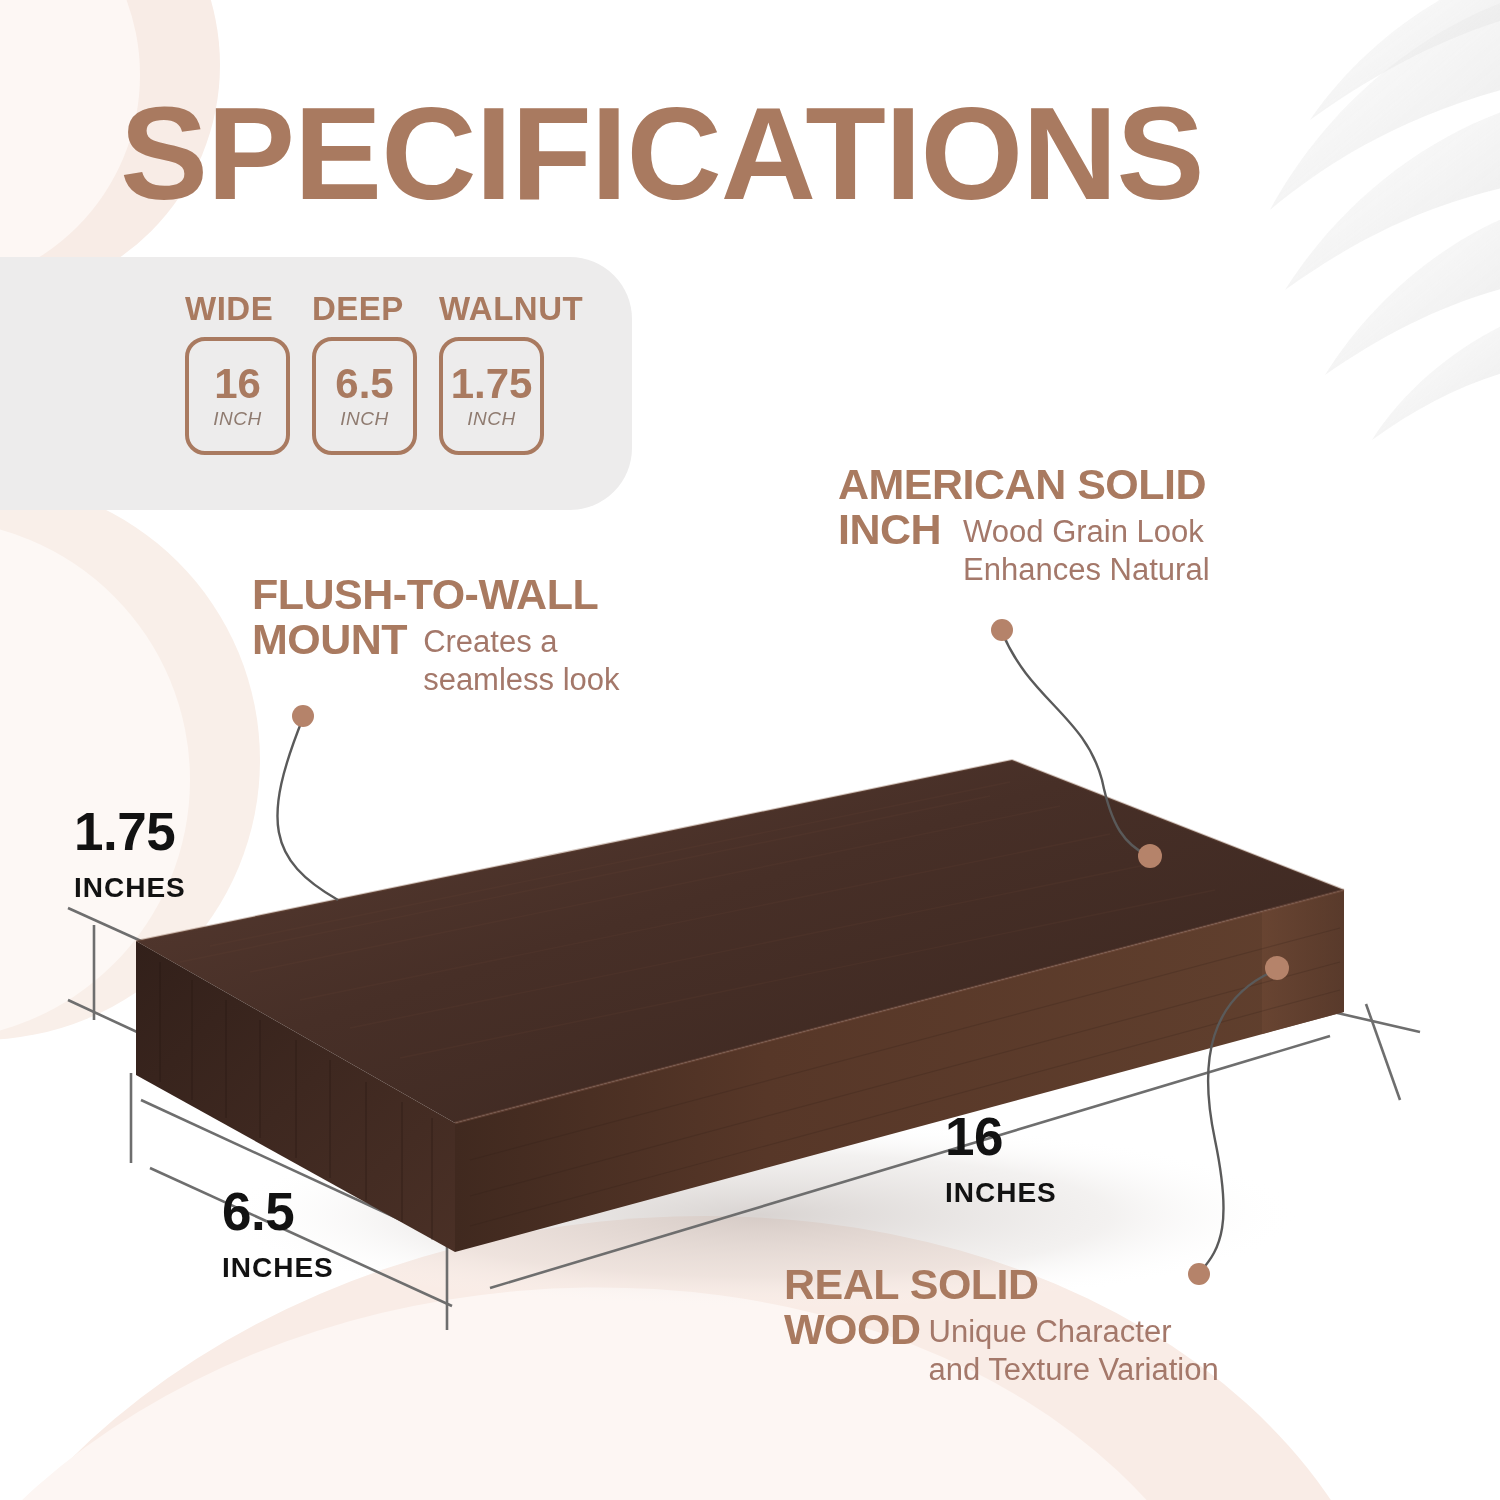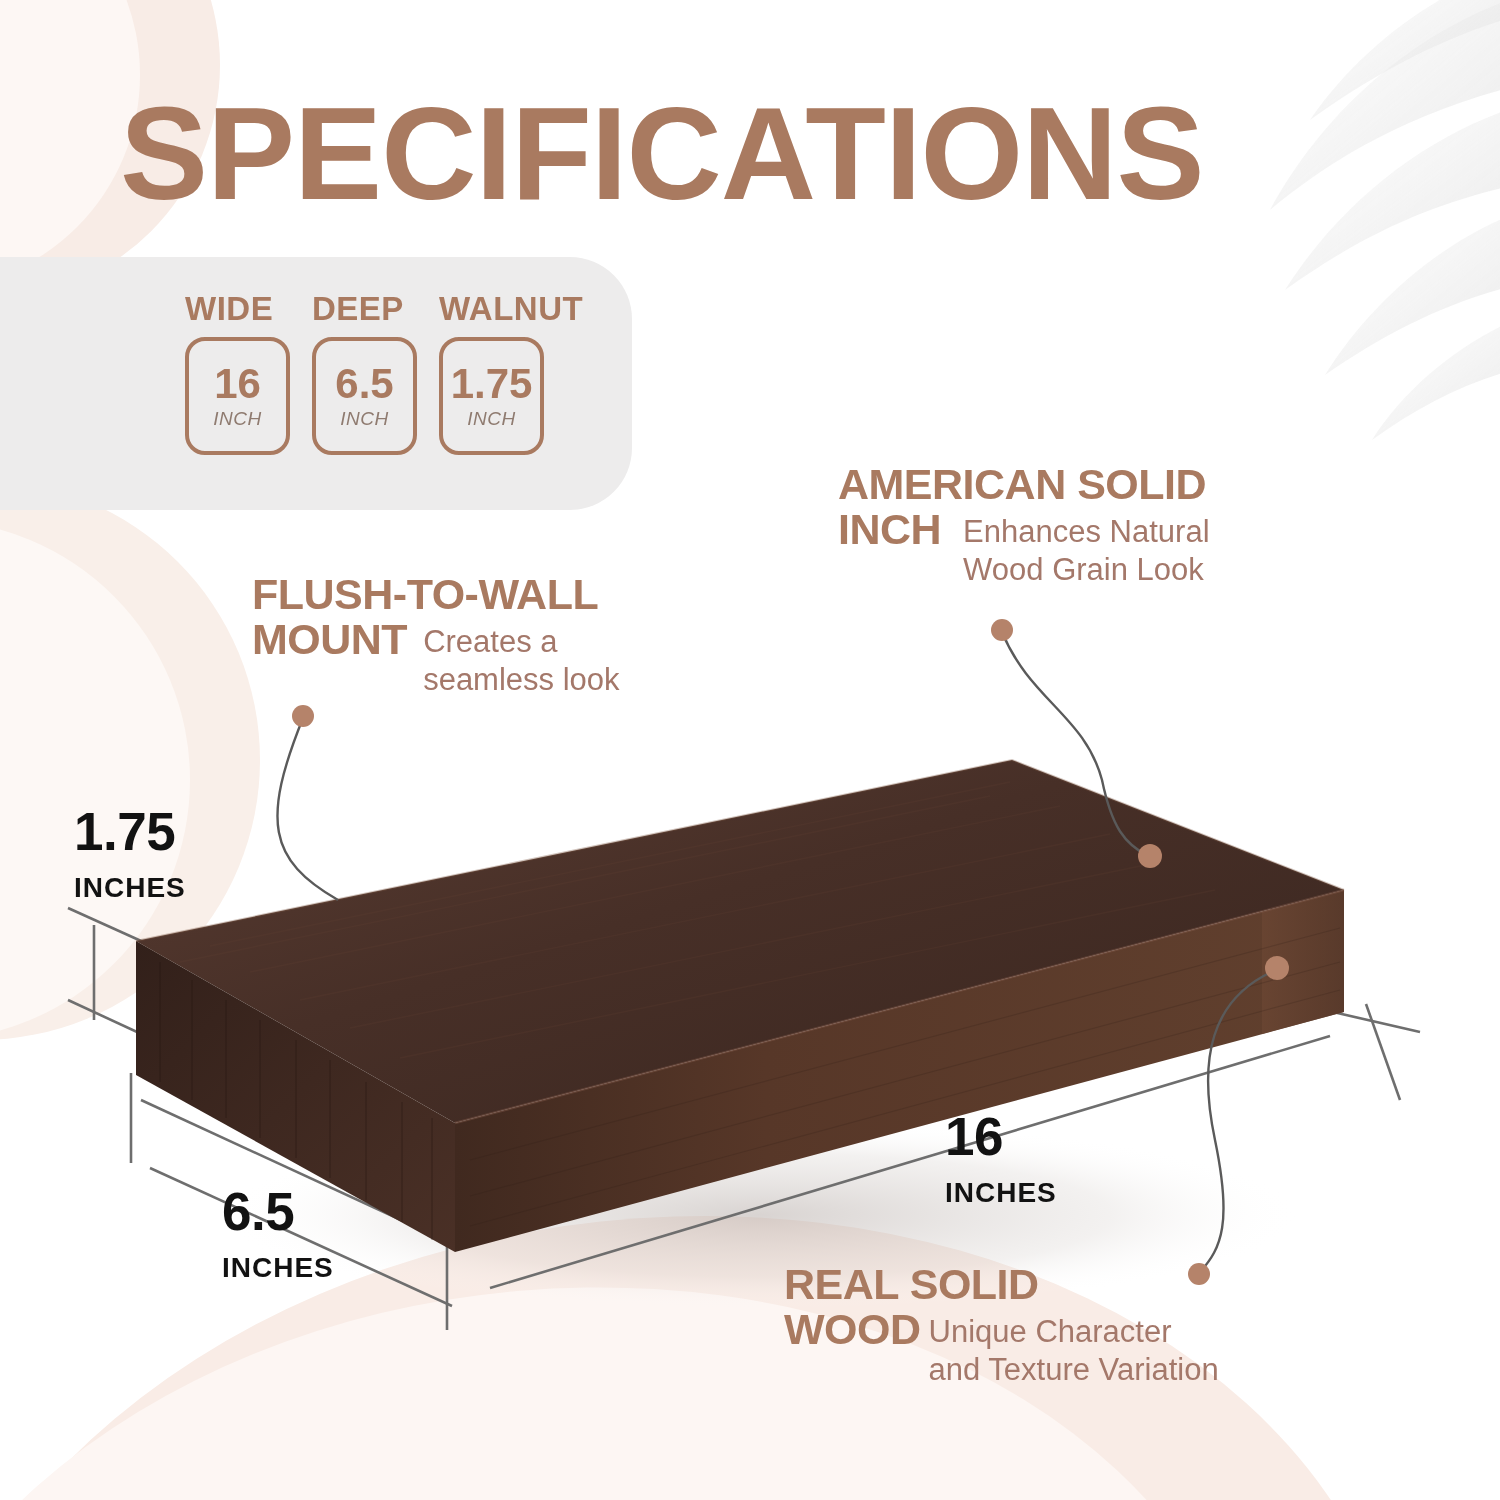--- a/index.html
+++ b/index.html
@@ -290,22 +290,22 @@
         <div>seamless look</div>
       </div>
     </div>
   </div>
 
   <div class="callout" id="callout-stain">
     <div class="co-head">AMERICAN SOLID</div>
     <div class="co-flow">
       <div class="co-head">INCH</div>
       <div class="co-sub">
+        <div>Wood Grain Look</div>
         <div>Enhances Natural</div>
-        <div>Wood Grain Look</div>
       </div>
     </div>
   </div>
 
   <div class="callout" id="callout-wood">
     <div class="co-head">REAL SOLID</div>
     <div class="co-flow">
       <div class="co-head">WOOD</div>
       <div class="co-sub">
         <div>Unique Character</div>

